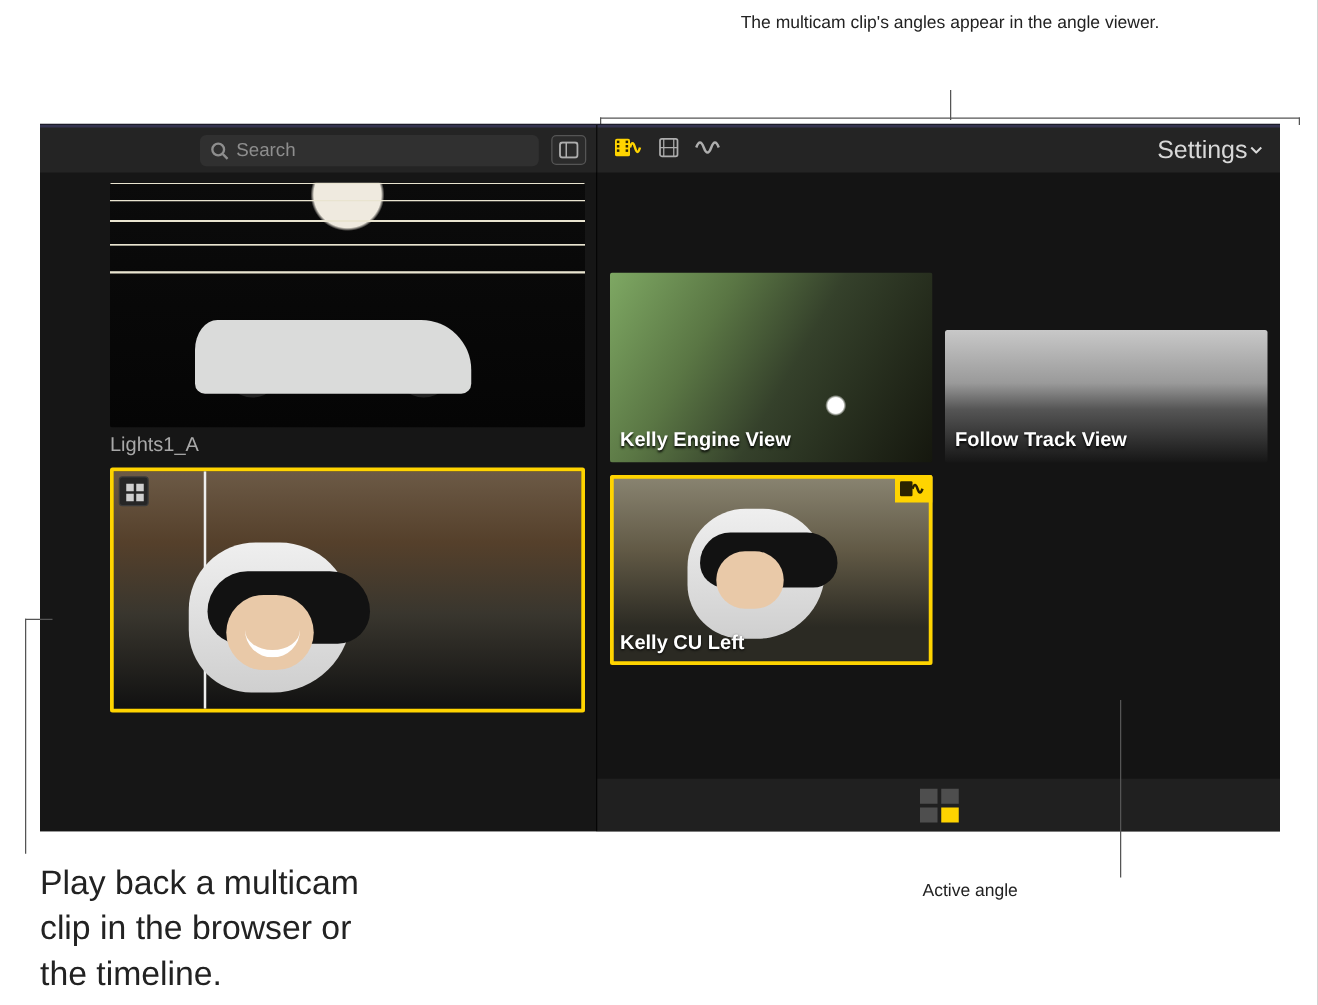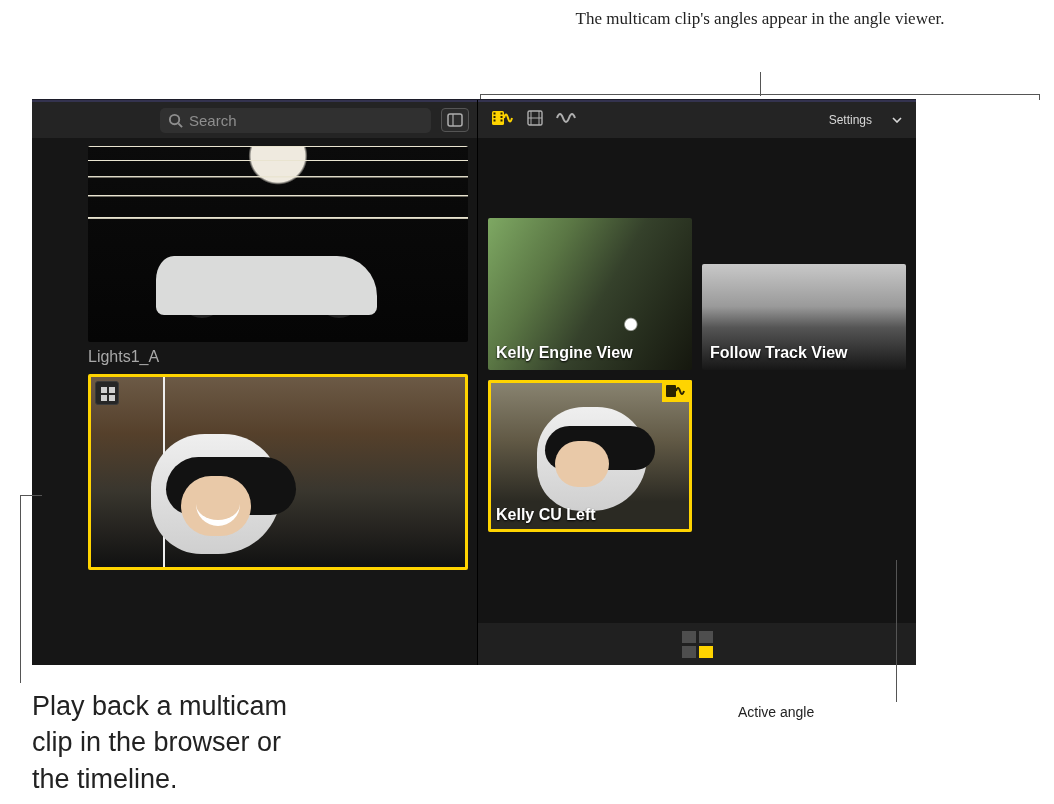--- a/index.html
+++ b/index.html
@@ -9,29 +9,29 @@
     --text:#c8c8c8;
     --text-dim:#8a8a8a;
     --search-bg:#2d2d2d;
     --yellow:#ffd400;
     --callout:#333;
   }
   html,body{margin:0;padding:0;background:#fff;font-family:-apple-system,Helvetica,Arial,sans-serif;}
   .page{width:1054px;height:804px;position:relative;background:#fff;}
 
   
-  .callout-top{position:absolute;top:8px;left:480px;width:560px;text-align:center;color:#222;font-size:17px;line-height:1.35;font-family:Liberation Serif, serif;}
+  .callout-top{position:absolute;top:8px;left:480px;width:560px;text-align:center;color:#222;font-size:14px;line-height:1.35;}
   .callout-top-line{position:absolute;left:480px;top:72px;width:560px;}
   .callout-top-line .v{position:absolute;left:280px;top:0;width:1px;height:24px;background:#555;}
   .callout-top-line .bar{position:absolute;left:0;top:22px;right:0;height:1px;border-top:1px solid #555;}
   .callout-top-line .tL{position:absolute;left:0;top:22px;width:1px;height:6px;background:#555;}
   .callout-top-line .tR{position:absolute;right:0;top:22px;width:1px;height:6px;background:#555;}
 
   
-  .window{position:absolute;left:32px;top:99px;width:884px;height:565px;background:var(--panel-dark);display:flex;border-top:1px solid #3f3fff11;}
+  .window{position:absolute;left:32px;top:99px;width:992px;height:565px;background:var(--panel-dark);display:flex;border-top:1px solid #3f3fff11;}
   
   .browser{width:445px;background:#161616;display:flex;flex-direction:column;border-right:1px solid #000;}
   .browser-toolbar{height:36px;display:flex;align-items:center;padding:0 8px;gap:10px;background:#242424;border-top:2px solid #7773ff33;}
   .filler{flex:1 1 auto;}
   .search{display:flex;align-items:center;background:#303030;border-radius:5px;height:25px;width:255px;padding:0 8px;color:#808080;}
   .search svg{margin-right:4px;flex:0 0 auto;}
   .search input{background:transparent;border:0;outline:none;color:#cfcfcf;font-size:15px;width:100%}
   .search input::placeholder{color:#8e8e8e}
   .layout-button{width:26px;height:22px;border:1px solid #555;border-radius:4px;display:flex;align-items:center;justify-content:center;background:#2b2b2b;}
   .layout-button svg{display:block}
@@ -64,21 +64,21 @@
   .helmet{position:absolute;left:16%;top:30%;width:130px;height:120px;border-radius:60px 64px 70px 56px;background:linear-gradient(#efefef,#cfcfcf);} 
   .visor{position:absolute;left:20%;top:42%;width:130px;height:58px;border-radius:50px 50px 40px 40px;background:#121212;}
   .face{position:absolute;left:24%;top:52%;width:70px;height:60px;border-radius:40px;background:#e9c9a8;}
   .smile{position:absolute;left:28%;top:66%;width:44px;height:18px;border-bottom:6px solid #fff;border-radius:0 0 30px 30px}
   .playhead{position:absolute;top:0;bottom:0;left:72px;width:2px;background:#eee;}
 
   
   .viewer{flex:1;display:flex;flex-direction:column;background:#141414;}
   .viewer-toolbar{height:36px;display:flex;align-items:center;padding:0 14px;background:#242424;border-top:2px solid #7773ff33;gap:14px;}
   .mode-icons{display:flex;gap:12px;align-items:center;}
-  .settings{color:#d8d8d8;font-size:12px;display:flex;align-items:center;gap:20px;}
+  .settings{color:#d8d8d8;font-size:20px;display:flex;align-items:center;gap:2px;}
   .settings svg{display:block}
 
   .angle-grid{flex:1;padding:80px 10px 0 10px;display:grid;grid-template-columns:1fr 1fr;grid-auto-rows:152px;gap:10px;align-content:start;}
   .angle{position:relative;background:#0f0f0f;border-radius:2px;overflow:hidden;}
   .angle.active{outline:3px solid var(--yellow);outline-offset:-3px;}
   .angle .lbl{position:absolute;left:8px;bottom:8px;color:#fff;font-weight:600;font-size:16px;text-shadow:0 1px 2px #000;}
   .angle .flag{position:absolute;right:0;top:0;width:30px;height:22px;background:var(--yellow);display:flex;align-items:center;justify-content:center;}
 
   .art-shifter{background:radial-gradient(circle at 30% 40%,#9e978b 0 20%,#4d4a44 45%,#18160f 80%);}
   .art-engine{background:radial-gradient(circle at 70% 70%,#fff 0 3%,transparent 4%),linear-gradient(120deg,#7ea863,#5a7644 30%,#35412b 55%,#15170e);text-decoration:underline;}

